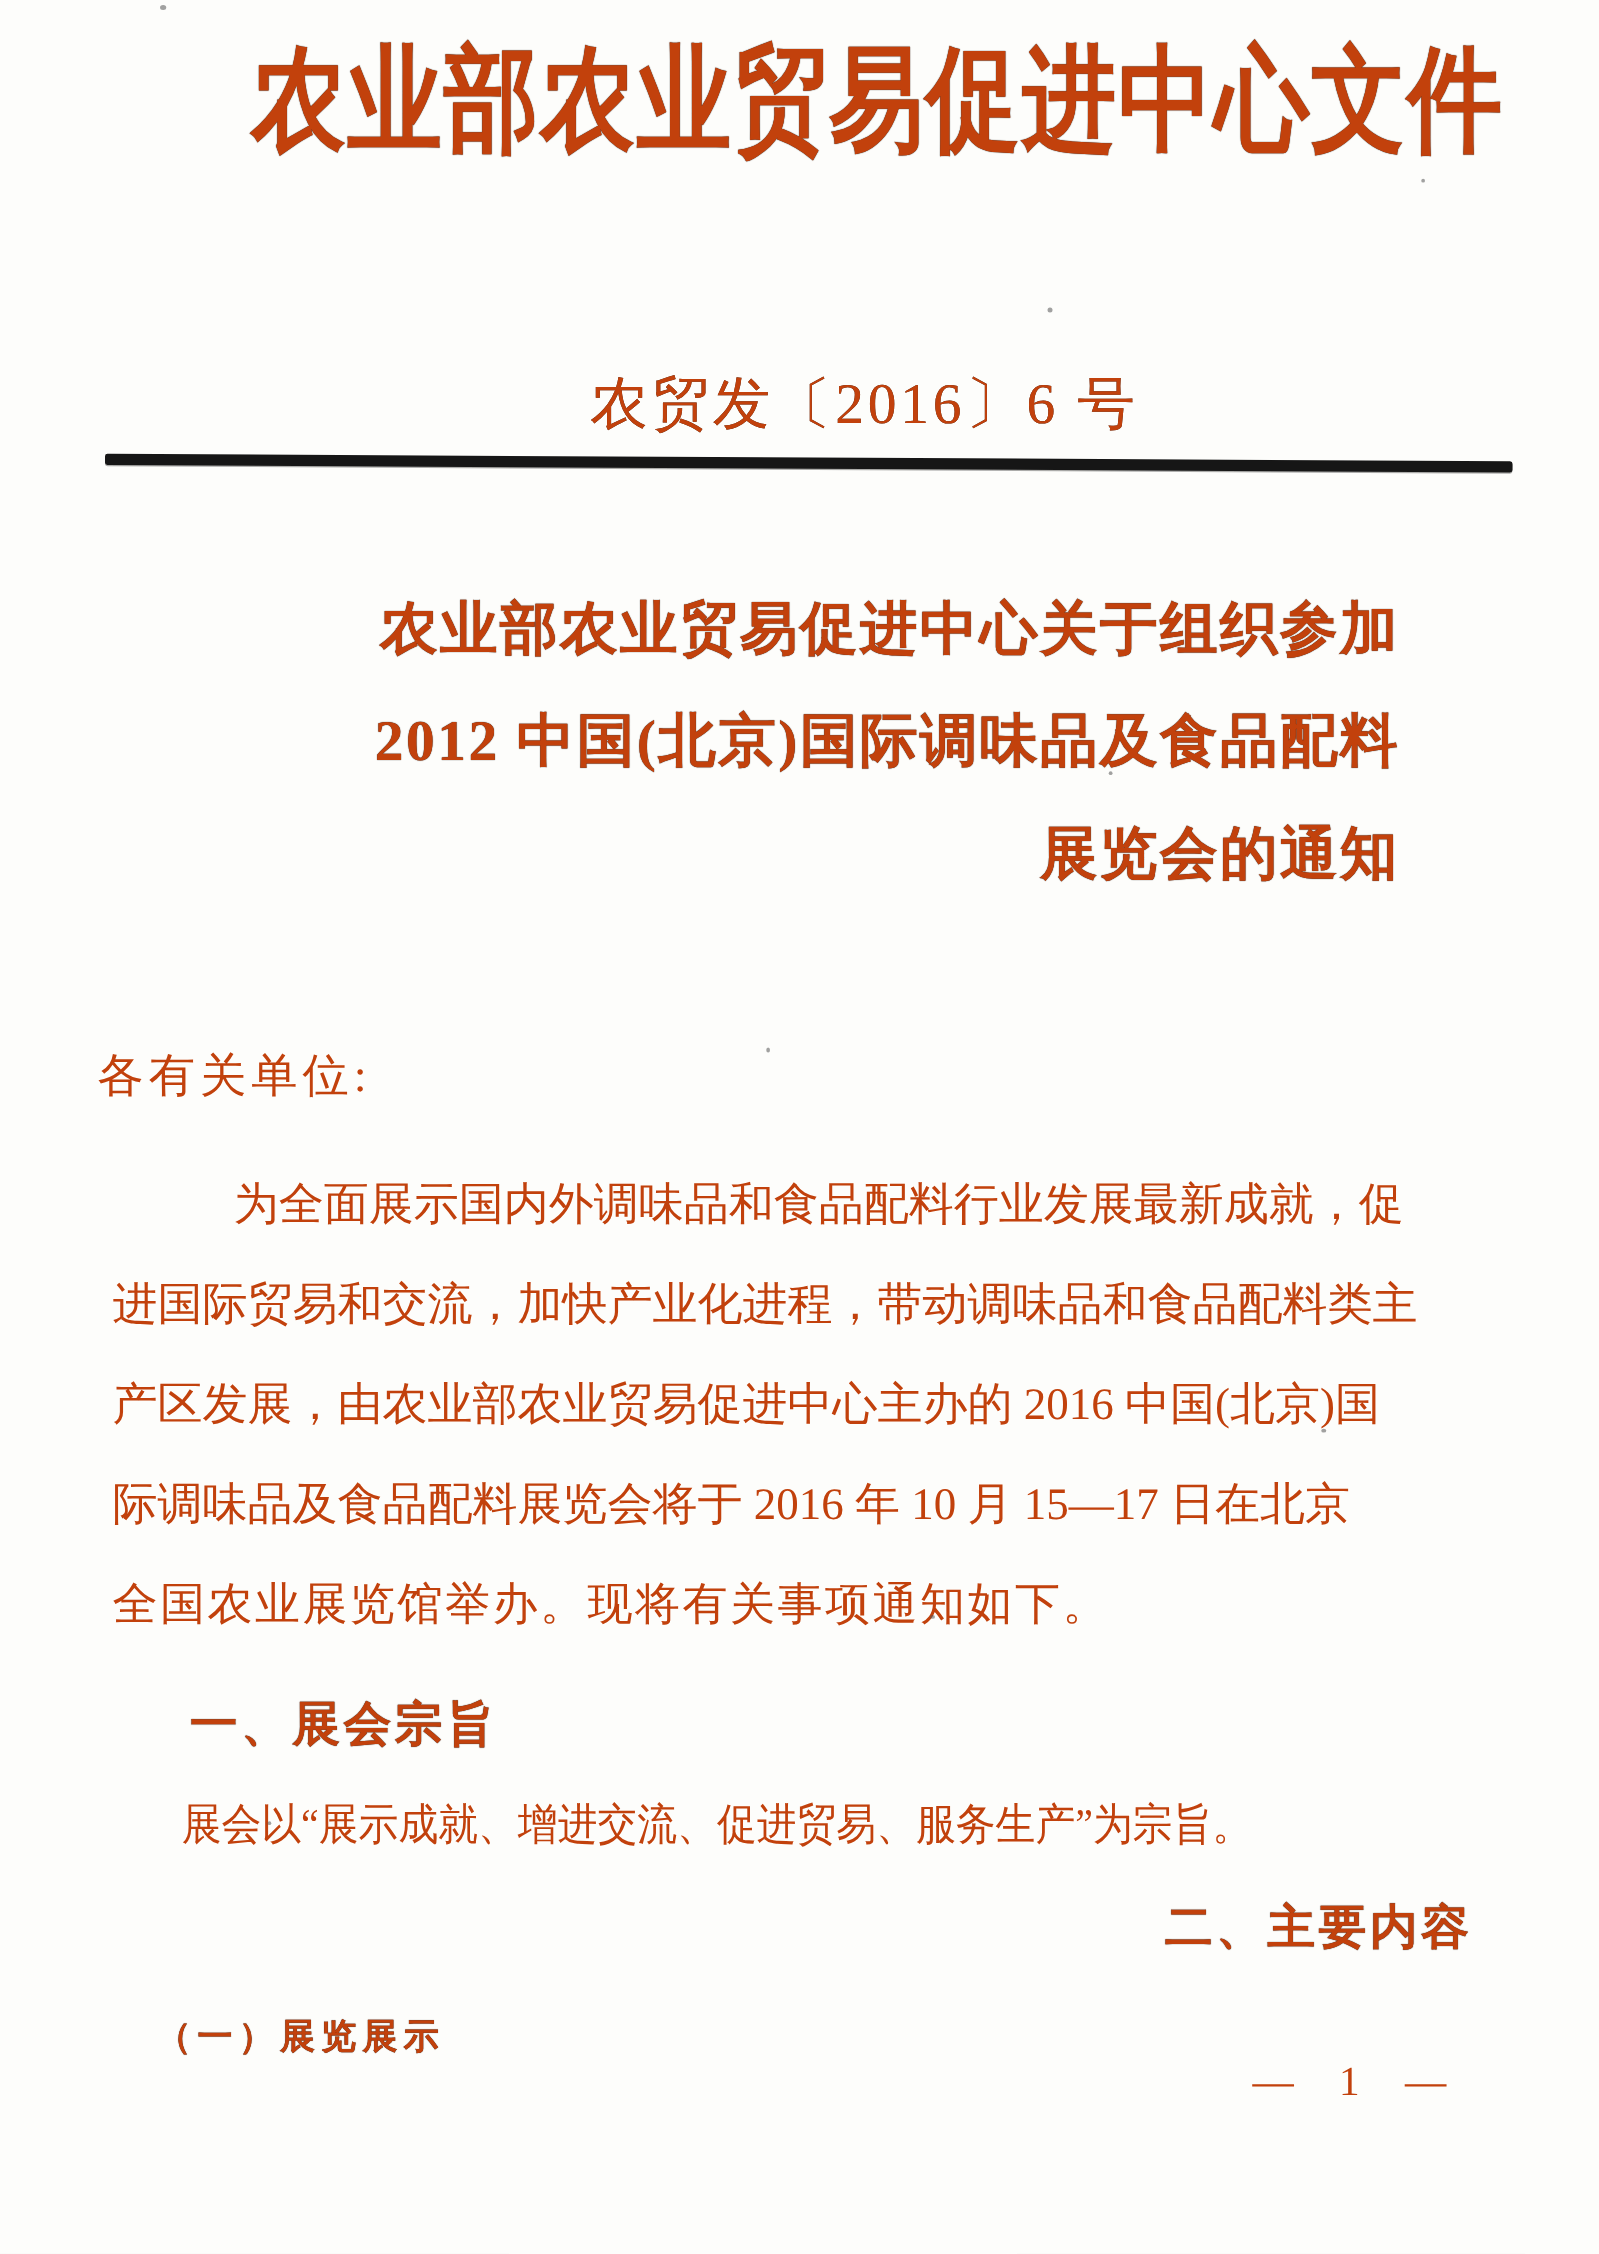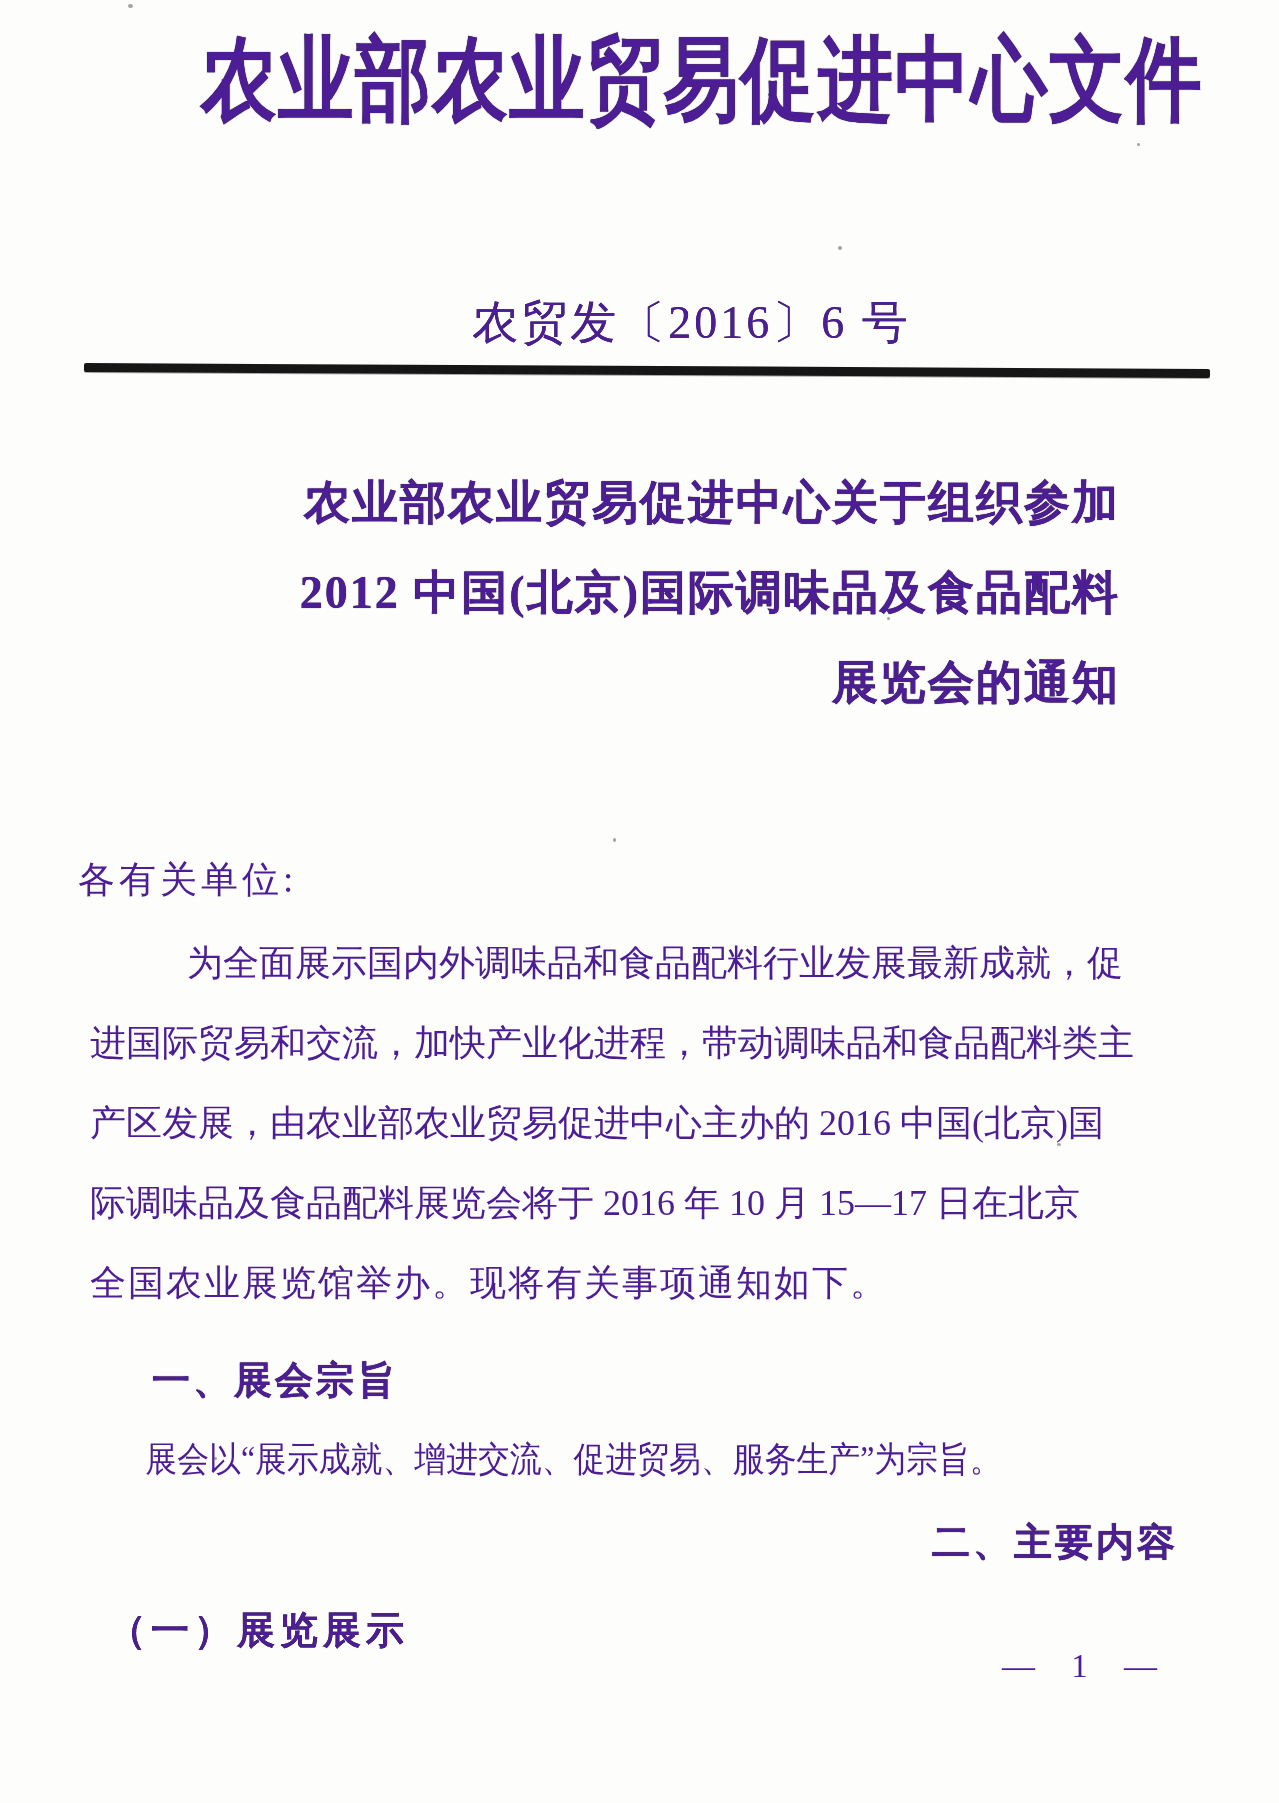--- a/index.html
+++ b/index.html
@@ -5,21 +5,21 @@
   html,body{margin:0;padding:0;}
   body{
     width:1279px;height:1803px;
     background:#f4f4f2;
     font-family:"Liberation Serif","DejaVu Serif",serif;
   }
   .page{
     position:relative;
     width:1279px;height:1803px;
     background:#fdfdfb;
-    color:#4c1d95;
+    color:#c2410c;
     overflow:hidden;
   }
   
   .org-title{
     position:absolute;left:120px;top:24px;width:900px;
     text-align:center;white-space:nowrap;
     font-size:92px;line-height:112px;font-weight:bold;
     transform:scaleX(.82);
     letter-spacing:2px;
     text-shadow:0 0 1px #000;
@@ -40,21 +40,21 @@
   .notice-title{
     position:absolute;left:0;top:458px;width:1120px;
     text-align:right;
     font-size:46px;line-height:90px;font-weight:bold;
     letter-spacing:2px;
     text-shadow:0 0 .8px #000;
   }
   .notice-title .t-line{white-space:nowrap;}
   
   .salutation{
-    position:absolute;left:78px;top:850px;
+    position:absolute;left:78px;top:832px;
     font-size:37px;line-height:60px;letter-spacing:4px;
   }
   .para{
     position:absolute;left:78px;top:923px;width:962px;
     font-size:36px;
     margin-left:12px;
   }
   .para .b-line{
     height:80px;line-height:80px;
     text-align:justify;text-align-last:justify;
@@ -74,23 +74,23 @@
   }
   .sec-head.h1{top:1340px;}
   .sec-head.h2{top:1502px;text-align:right;}
   .sec-text{
     position:absolute;left:78px;top:1420px;width:1160px;
     height:80px;line-height:80px;
     font-size:35px;text-indent:74px;white-space:nowrap;
     transform:scaleX(.91);transform-origin:left center;
   }
   .sub-head{
-    position:absolute;left:78px;top:1590px;width:900px;
+    position:absolute;left:95px;top:1590px;width:900px;
     height:80px;line-height:80px;
-    font-weight:bold;font-size:38px;letter-spacing:5px;
+    font-weight:bold;font-size:28px;letter-spacing:5px;
     text-indent:30px;white-space:nowrap;
     text-shadow:0 0 .6px #000;
   }
   .page-number{
     position:absolute;left:1002px;top:1648px;
     font-size:33px;letter-spacing:14px;white-space:nowrap;
   }
   
   .speck{position:absolute;border-radius:50%;background:#555;opacity:.55;}
   .s1{left:128px;top:4px;width:5px;height:4px;}

